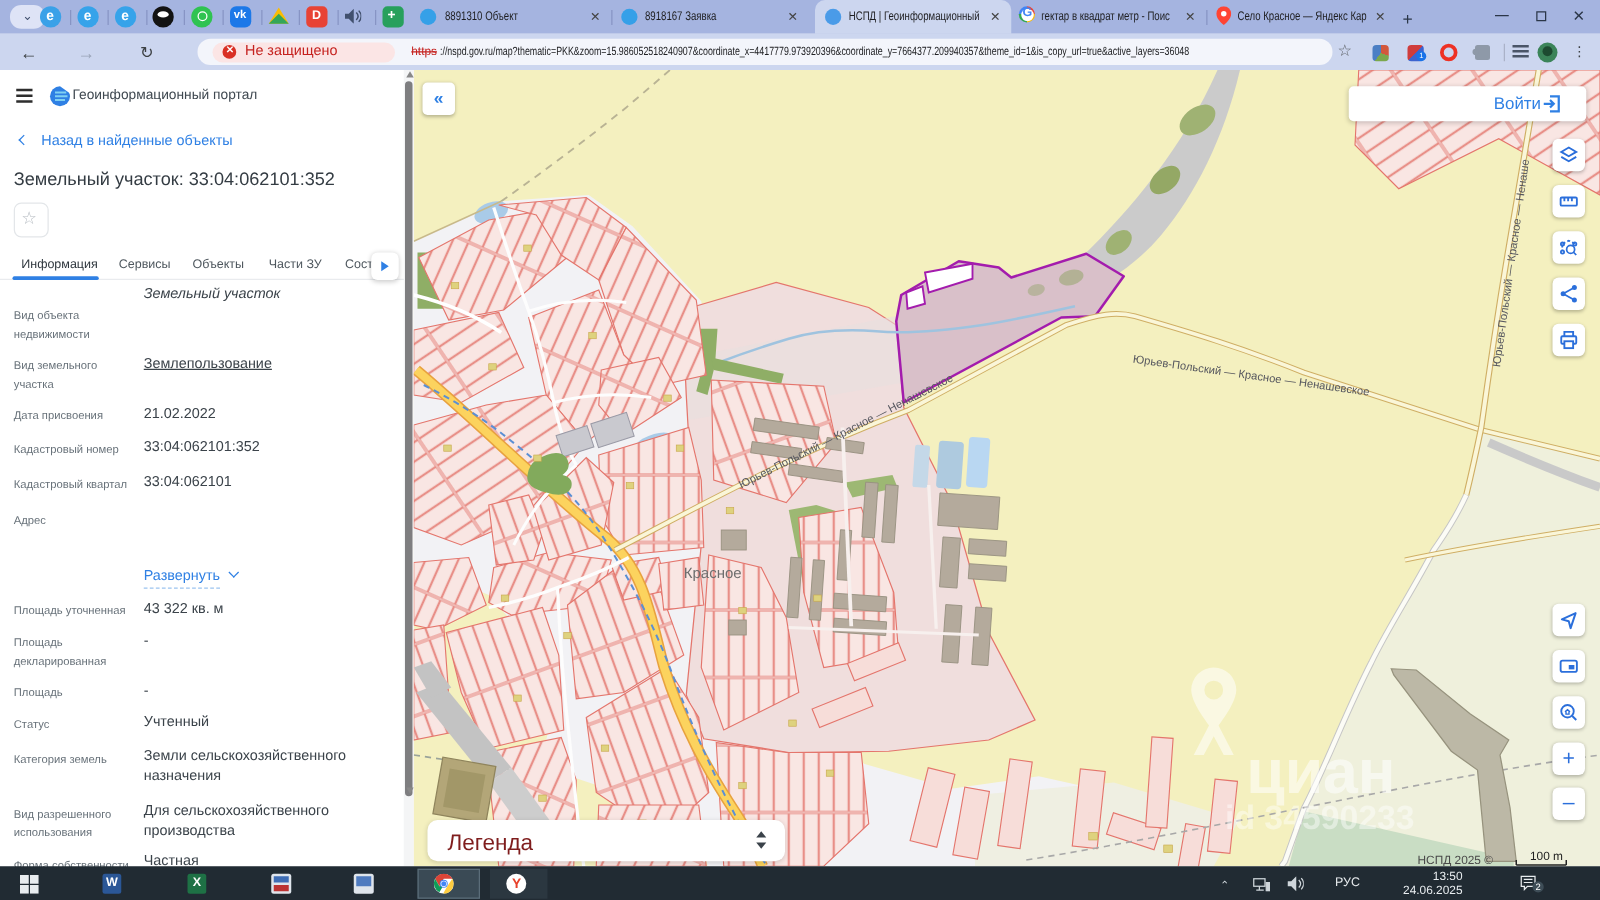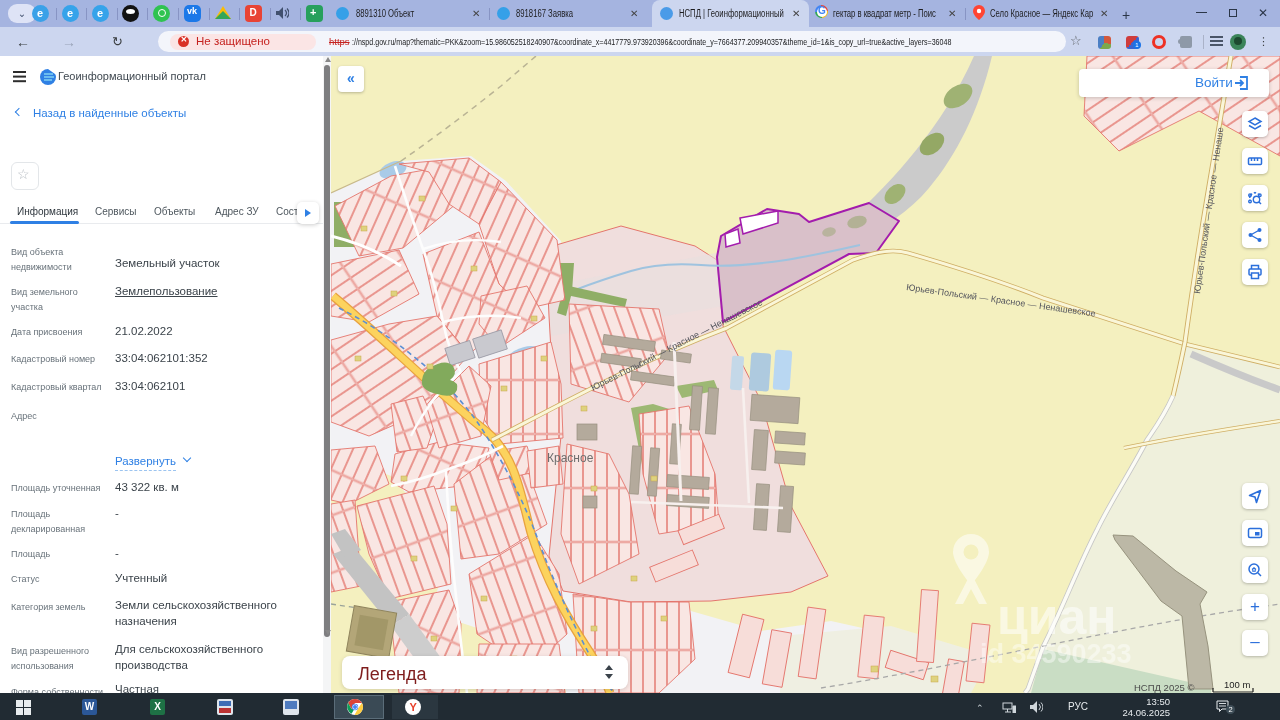--- a/index.html
+++ b/index.html
@@ -120,36 +120,37 @@
   <div class="abs" style="left:13px;top:15px;width:13px;height:1.8px;background:#2d2d2d;box-shadow:0 4.6px 0 #2d2d2d,0 9.2px 0 #2d2d2d;"></div>
   <svg class="abs" style="left:39px;top:12px;" width="18" height="18" viewBox="0 0 18 18">
     <path d="M9 1a8 8 0 1 0 8 8c0-2-1-3-1-3L9 1z" fill="#2f80e4"></path>
     <path d="M5 6h9M5 9h10M5 12h8" stroke="#7fd0f2" stroke-width="1.6"></path>
   </svg>
   <div class="abs" style="left:58px;top:14px;font-size:11px;color:#3f4850;">Геоинформационный портал</div>
 
   <div class="abs" style="left:16px;top:53px;width:6px;height:6px;border-left:1.8px solid #2f80e4;border-bottom:1.8px solid #2f80e4;transform:rotate(45deg);"></div>
   <div class="abs" style="left:33px;top:51px;font-size:11.5px;color:#2f80e4;">Назад в найденные объекты</div>
 
+  <div class="abs" style="left:11px;top:80px;font-size:14.5px;color:#343c43;">Земельный участок: 33:04:062101:352</div>
 
   <div class="abs" style="left:11px;top:106px;width:28px;height:28px;border:1px solid #e3e6e9;border-radius:6px;"></div>
   <div class="abs" style="left:17px;top:110px;font-size:14px;color:#b6bcc2;">☆</div>
 
   <div class="abs" style="left:17px;top:150px;font-size:10px;color:#2e363d;">Информация</div>
   <div class="abs" style="left:95px;top:150px;font-size:10px;color:#4e575e;">Сервисы</div>
   <div class="abs" style="left:154px;top:150px;font-size:10px;color:#4e575e;">Объекты</div>
-  <div class="abs" style="left:215px;top:150px;font-size:10px;color:#4e575e;">Адрес ЗУ</div>
+  <div class="abs" style="left:215px;top:150px;font-size:10px;color:#4e575e;">Части ЗУ</div>
   <div class="abs" style="left:276px;top:150px;font-size:10px;color:#4e575e;">Соста</div>
   <div class="abs" style="left:0;top:167px;width:331px;height:1px;background:#e9ebee;"></div>
   <div class="abs" style="left:10px;top:165px;width:69px;height:3px;background:#2f80e4;border-radius:2px;"></div>
   <div class="abs" style="left:297px;top:146px;width:22px;height:22px;background:#fff;border-radius:5px;box-shadow:0 1px 4px rgba(0,0,0,.2);"></div>
   <div class="abs" style="left:305px;top:153px;width:0;height:0;border-top:4px solid transparent;border-bottom:4px solid transparent;border-left:6px solid #2f80e4;"></div>
 
   <div class="lbl" style="top:189px;">Вид объекта<br>недвижимости</div>
-  <div class="val" style="top:200px;">Земельный участок</div>
+  <div class="val" style="top:172px;font-style:italic;">Земельный участок</div>
   <div class="lbl" style="top:229px;">Вид земельного<br>участка</div>
   <div class="val" style="top:228px;text-decoration:underline;">Землепользование</div>
   <div class="lbl" style="top:269px;">Дата присвоения</div>
   <div class="val" style="top:268px;">21.02.2022</div>
   <div class="lbl" style="top:296px;">Кадастровый номер</div>
   <div class="val" style="top:295px;">33:04:062101:352</div>
   <div class="lbl" style="top:324px;">Кадастровый квартал</div>
   <div class="val" style="top:323px;">33:04:062101</div>
   <div class="lbl" style="top:353px;">Адрес</div>
   <div class="val" style="top:398px;color:#2f80e4;border-bottom:1px dashed #9cc4f0;">Развернуть</div>

